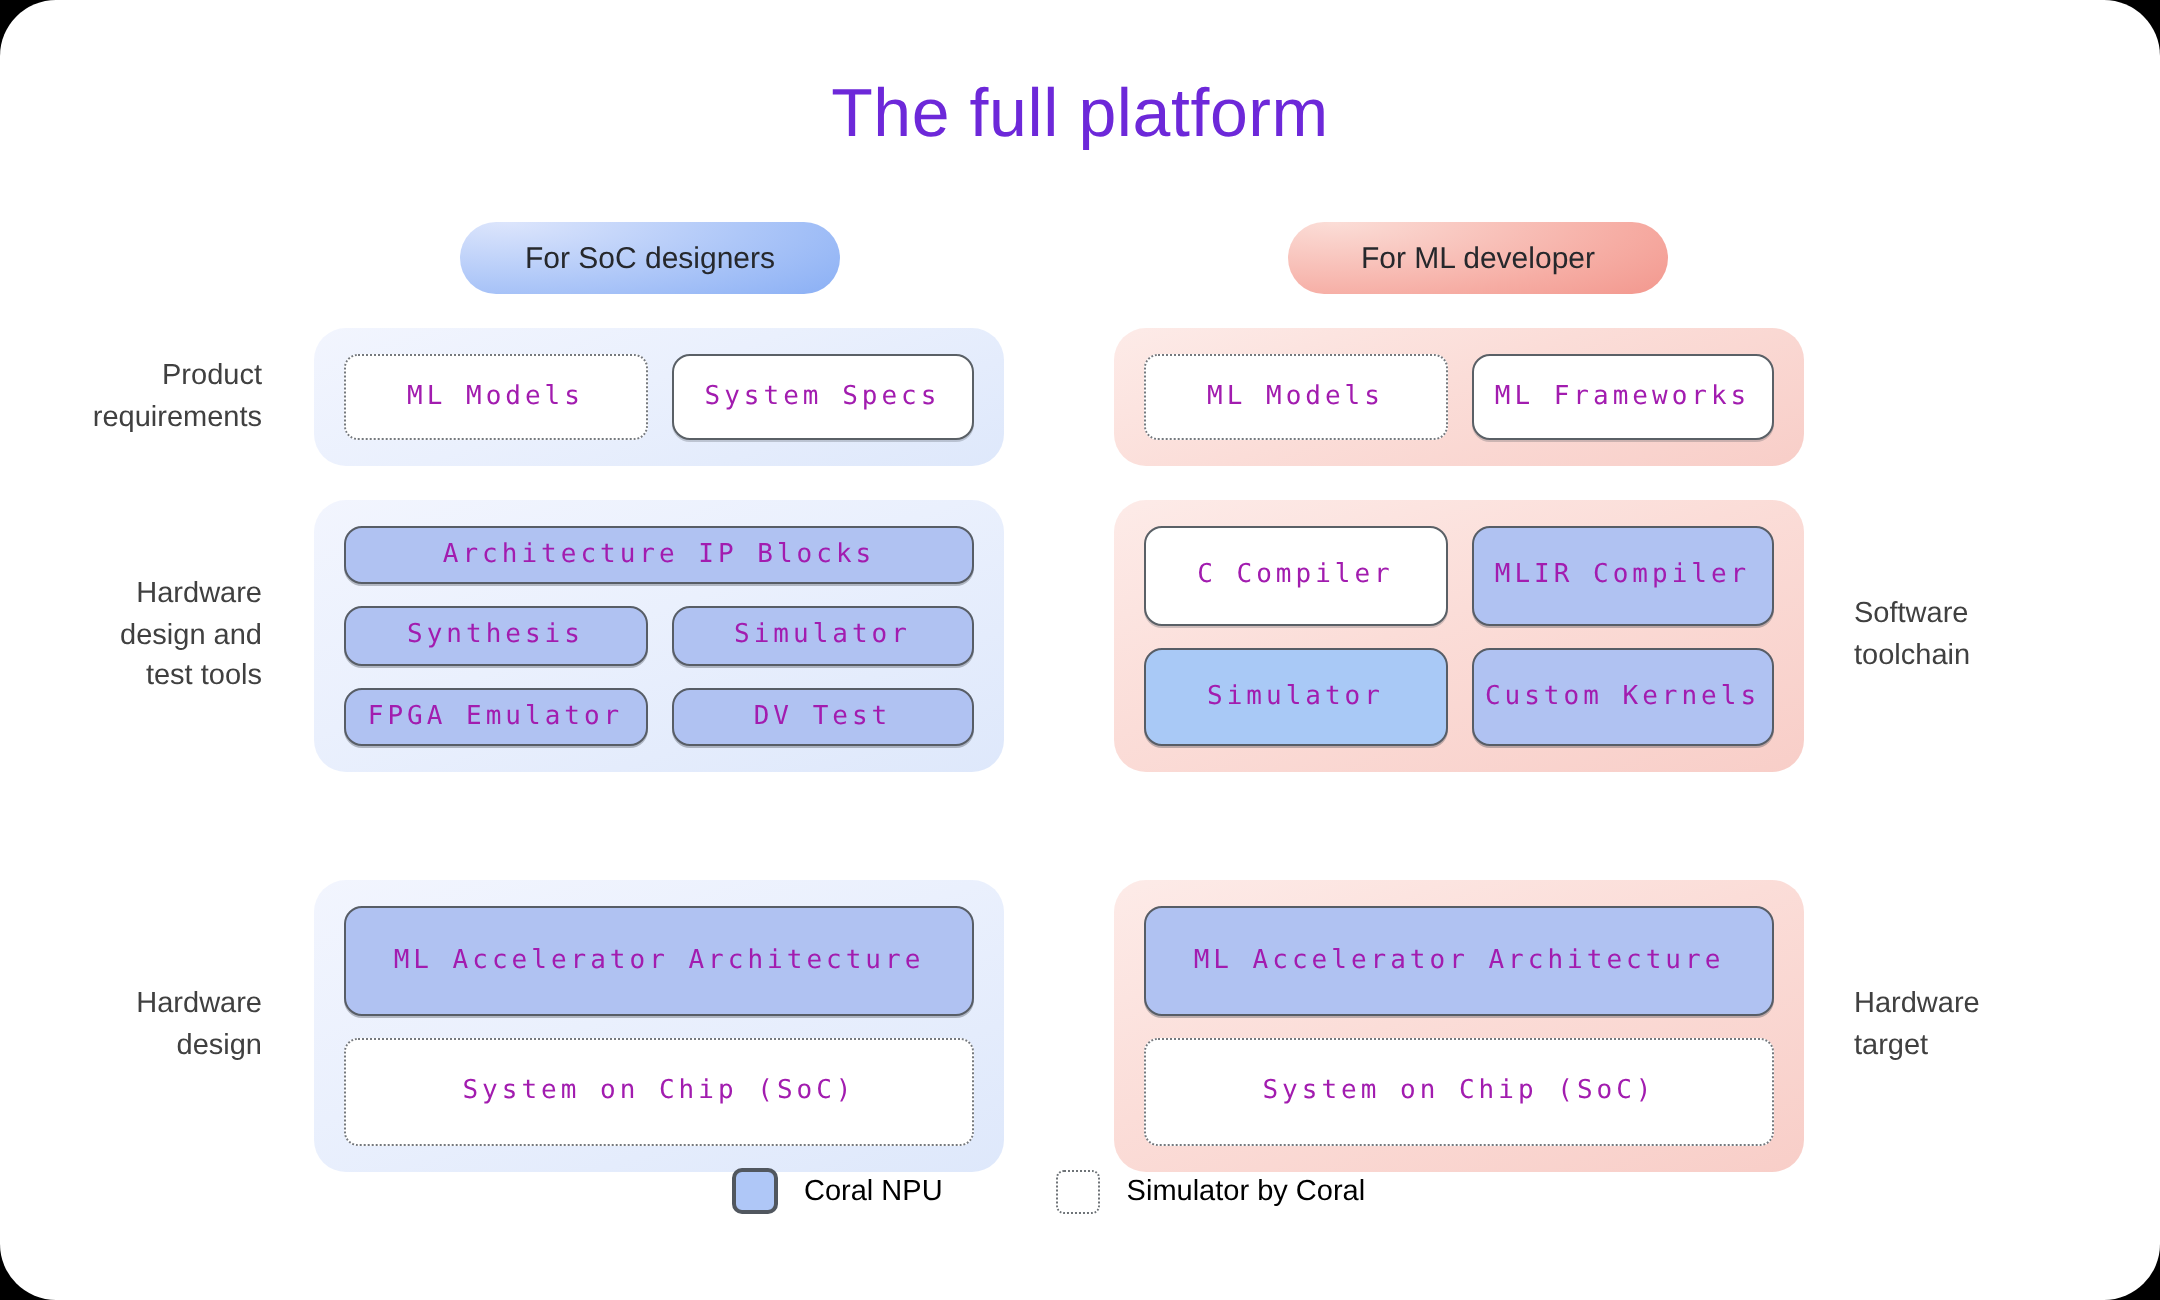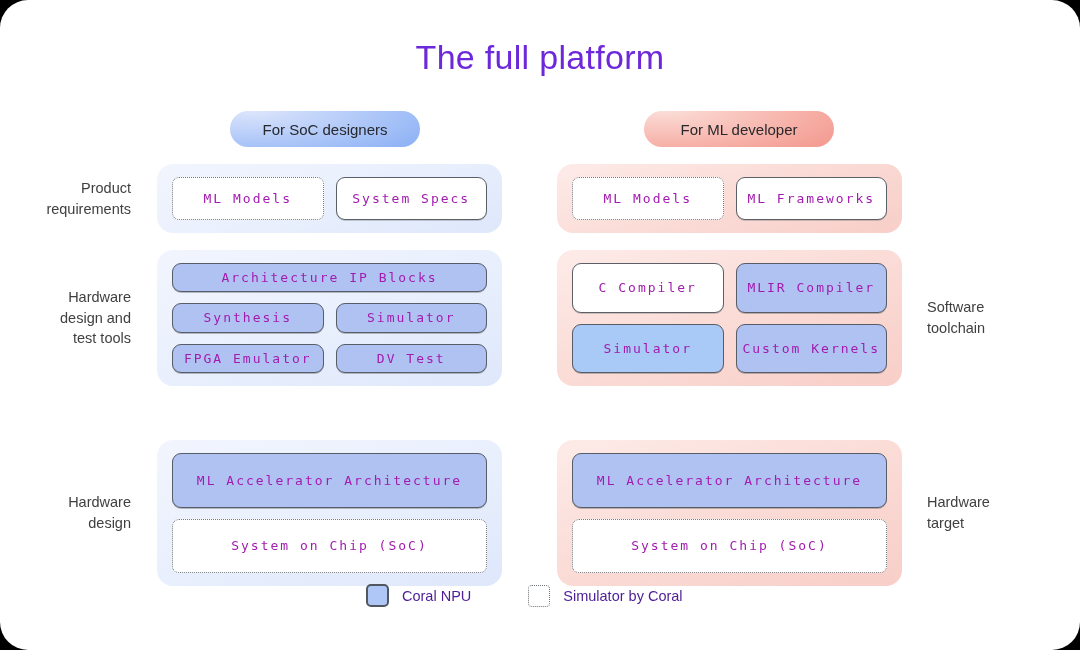--- a/index.html
+++ b/index.html
@@ -36,21 +36,21 @@
   .box.white{background:#ffffff;border:1.5px solid #5A6066;box-shadow:0 1px 0 rgba(68,74,82,.25);text-align:right;}
   .box.dotted{background:#ffffff;border:1.6px dotted #75797E;border-radius:7px;}
 
   .side{position:absolute;display:flex;align-items:center;
         font-size:14.5px;color:#404040;line-height:1.42;}
   .side.l{left:0;width:131px;justify-content:flex-end;text-align:right;}
   .side.r{left:927px;width:148px;justify-content:flex-start;text-align:left;}
   .side span{display:block;}
 
   .legend{position:absolute;top:584px;left:366px;display:flex;align-items:center;gap:57px;}
-  .legend-item{display:flex;align-items:center;gap:13px;font-size:14.5px;color:#4c1d95;}
+  .legend-item{display:flex;align-items:center;gap:13px;font-size:14.5px;color:#000000;}
   .swatch-blue{width:23px;height:23px;border-radius:5px;background:#AFC7F7;border:2px solid #51575F;box-sizing:border-box;}
   .swatch-dotted{width:22px;height:22px;border-radius:4px;background:#fff;border:1.6px dotted #6E7377;box-sizing:border-box;}
 </style>
 </head>
 <body>
 
 <div class="page">
 
   <h1 class="title">The full platform</h1>
 

